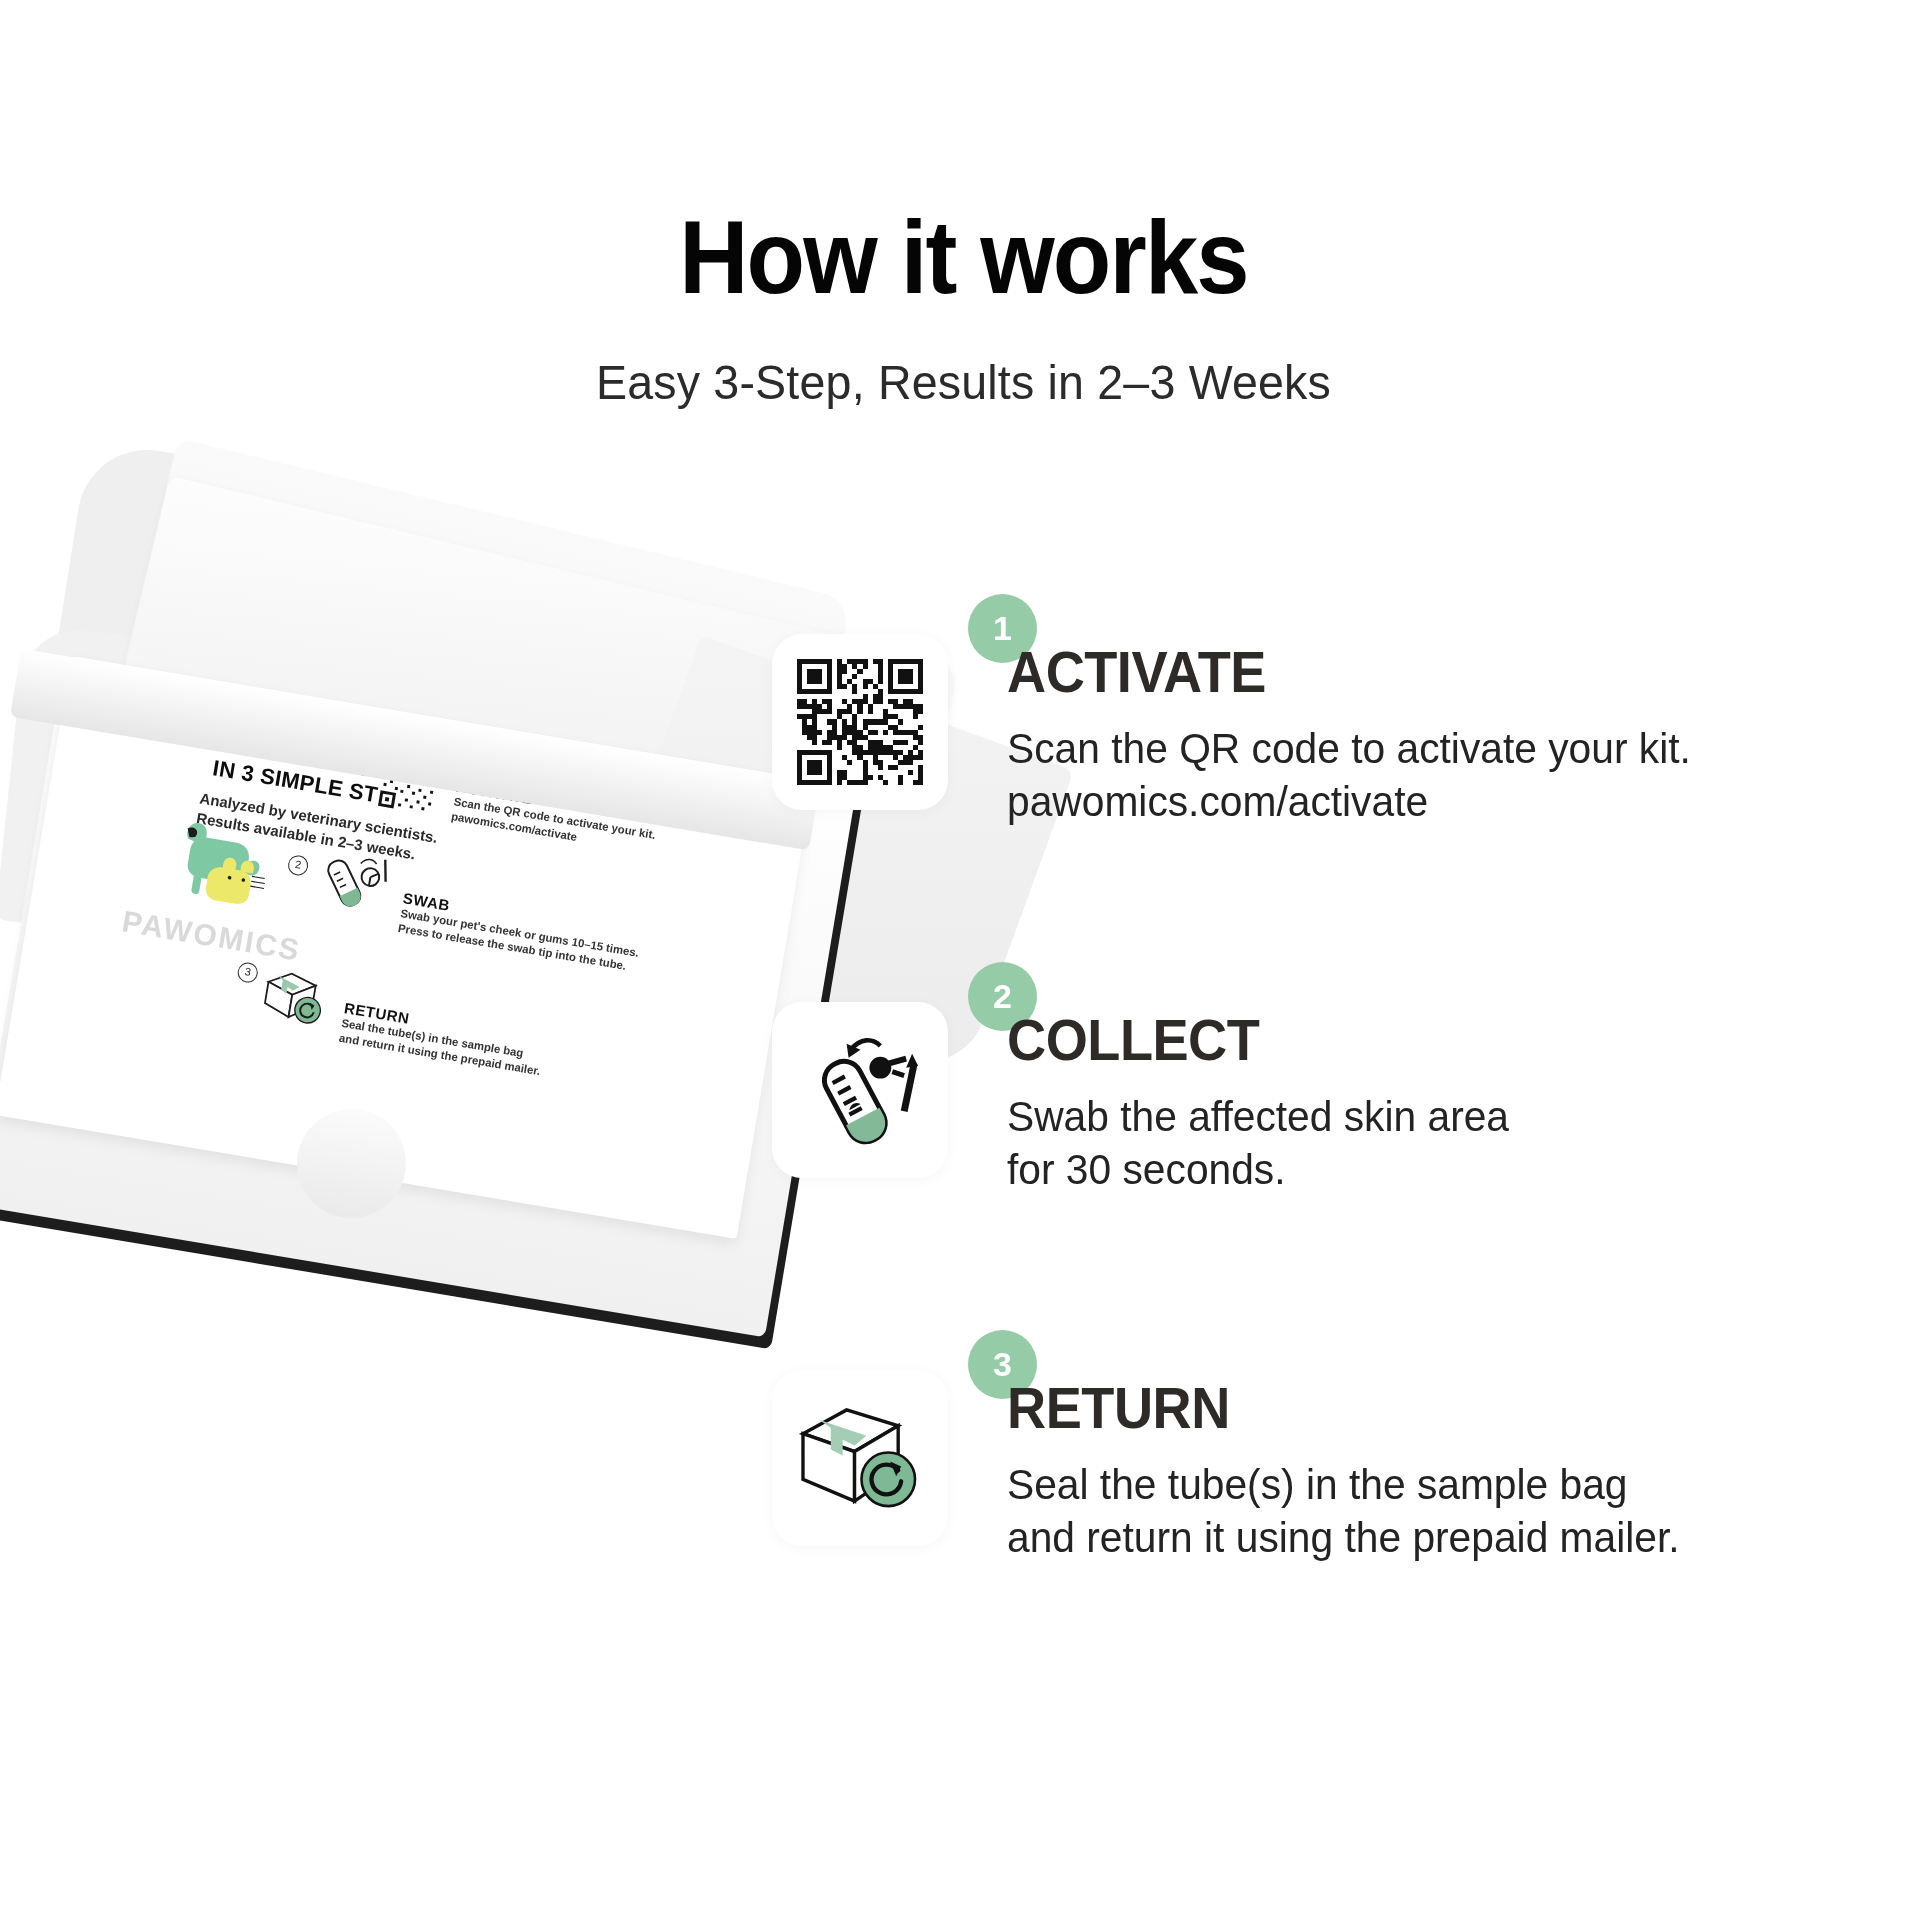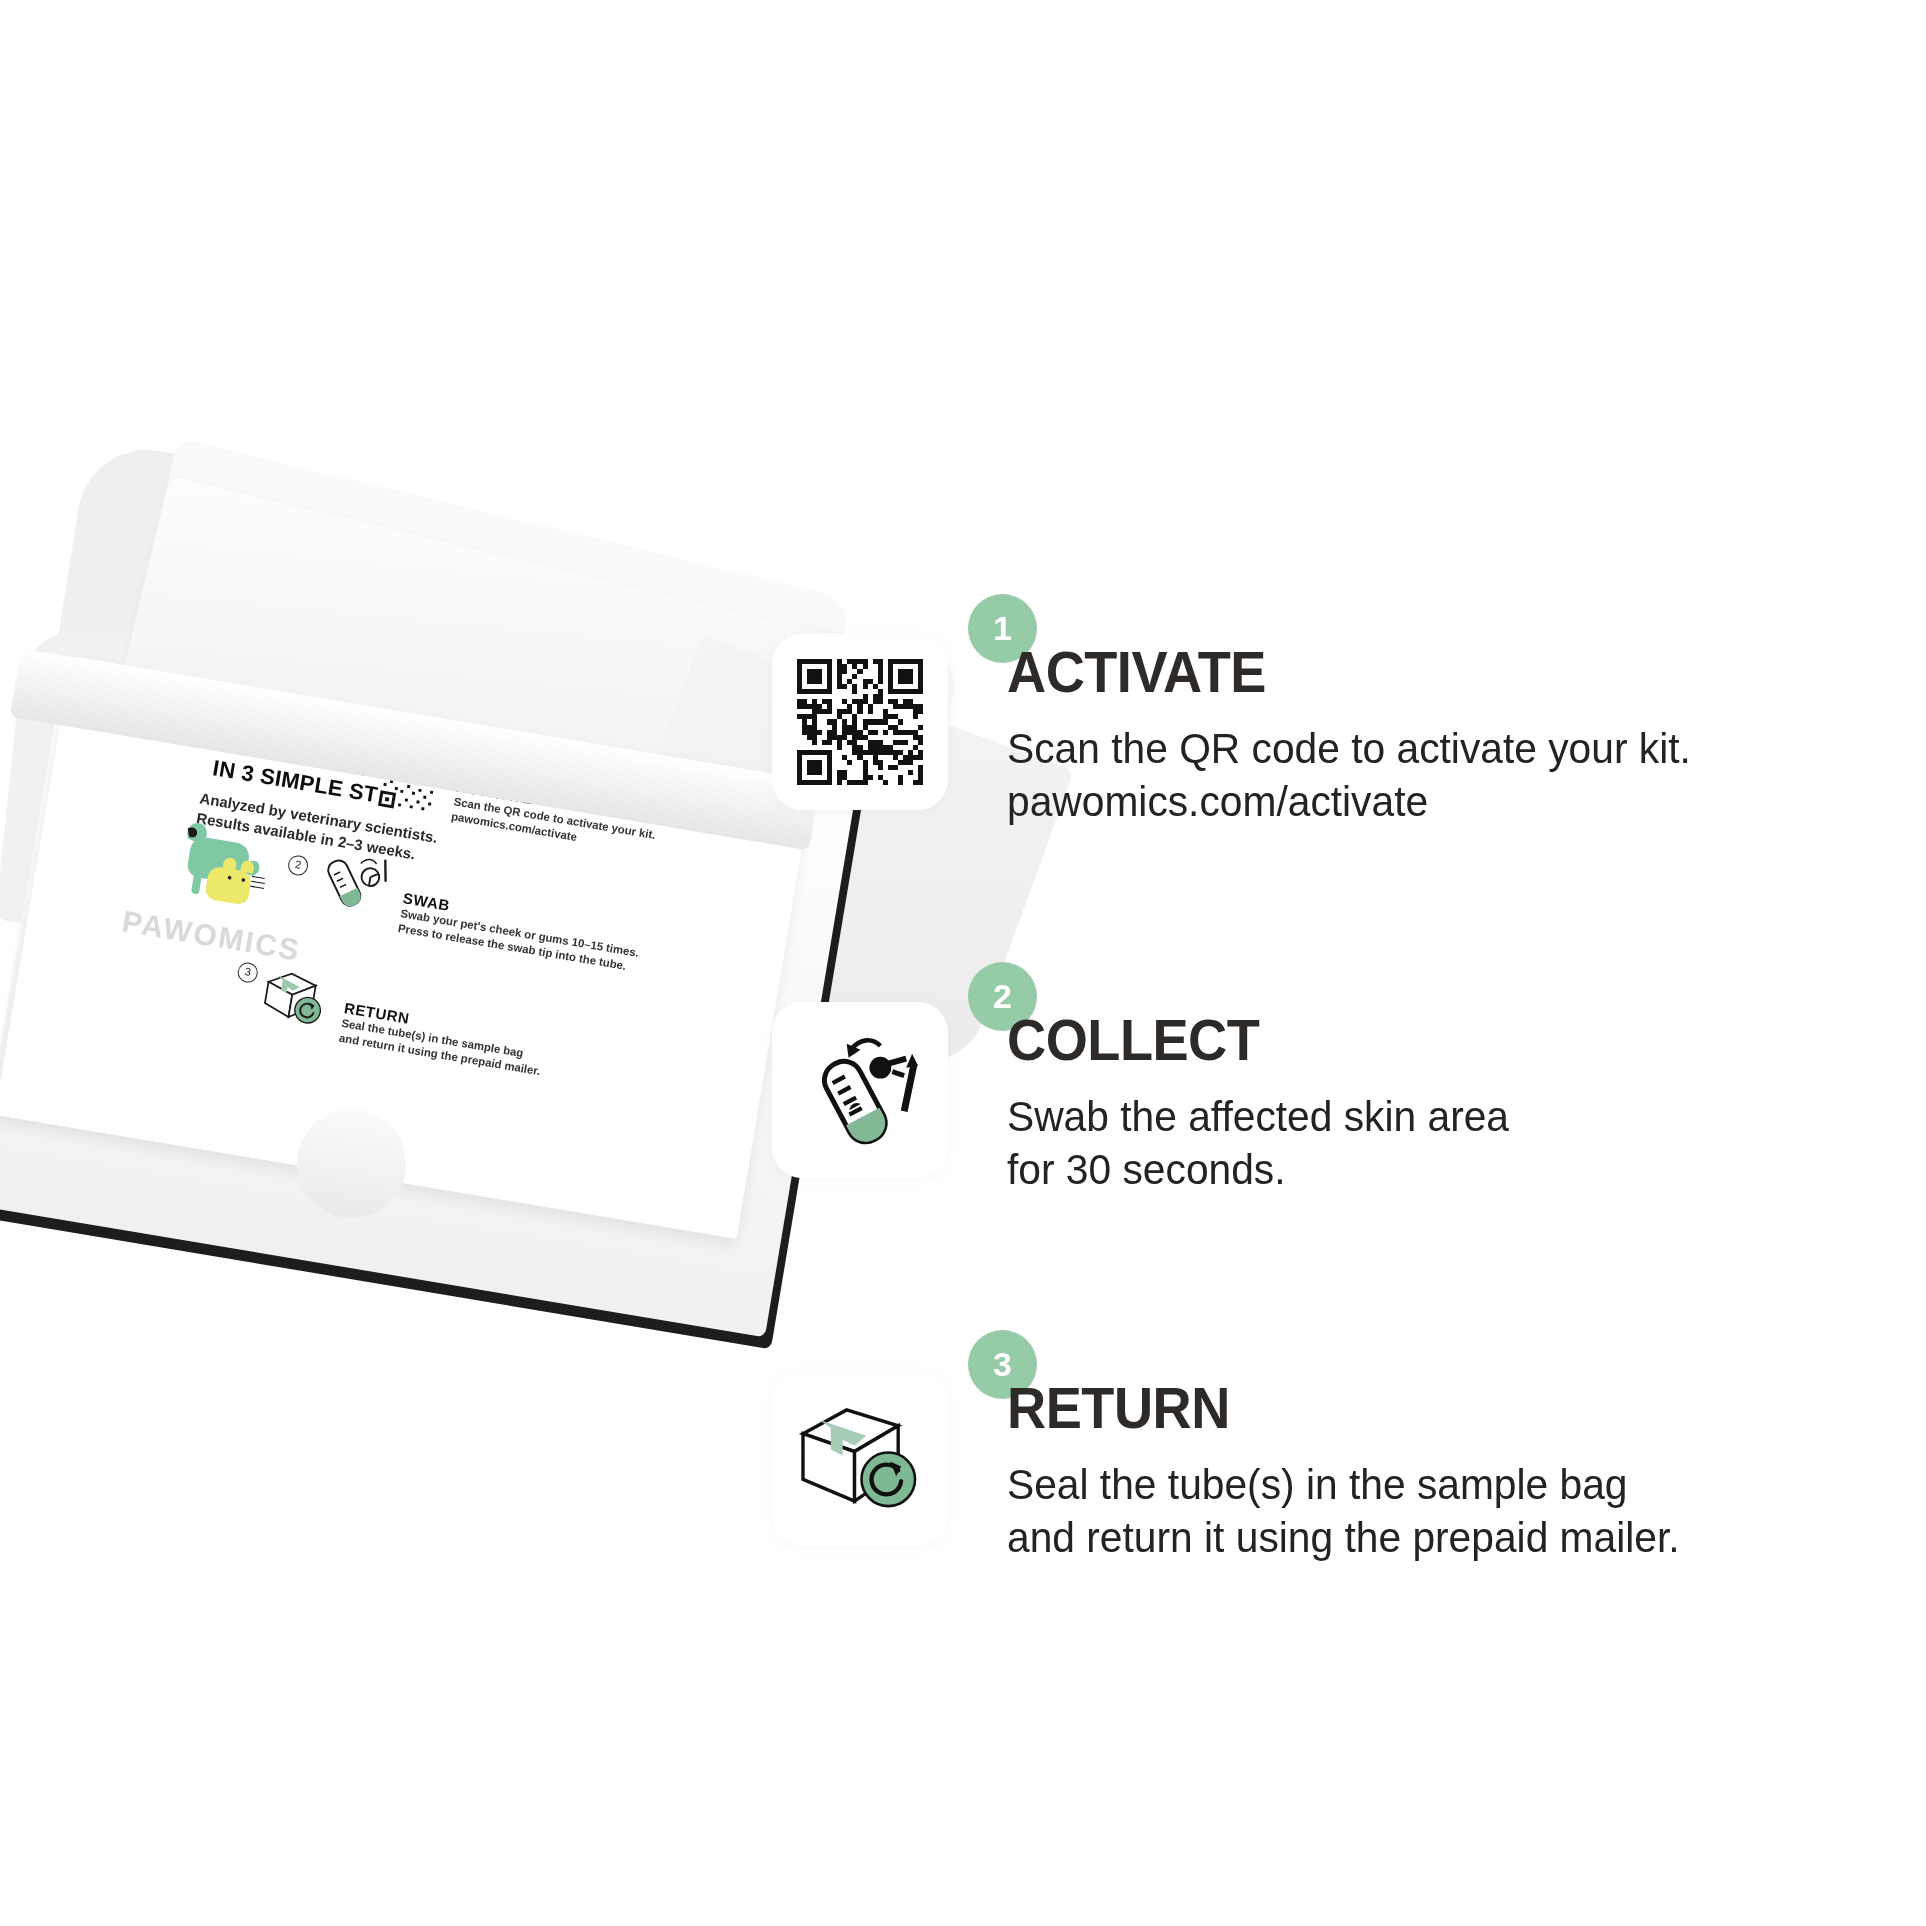--- a/index.html
+++ b/index.html
@@ -163,20 +163,24 @@
   
   .qr{width:127px;height:127px;display:grid;
       grid-template-columns:repeat(25,1fr);grid-template-rows:repeat(25,1fr);}
   .qr i{background:#111;}
 </style>
 </head>
 <body>
 
 <div class="stage">
 
+  <div class="header">
+    <h1 class="title">How it works</h1>
+    <p class="subtitle">Easy 3-Step, Results in 2–3 Weeks</p>
+  </div>
 
   <div class="packshot">
 
     <div class="flap-a"></div>
     <div class="flap-b"></div>
     <div class="lid-inner"></div>
     <div class="lid"></div>
     <div class="lid-right"></div>
 
     <div class="tray-shadow"></div>

